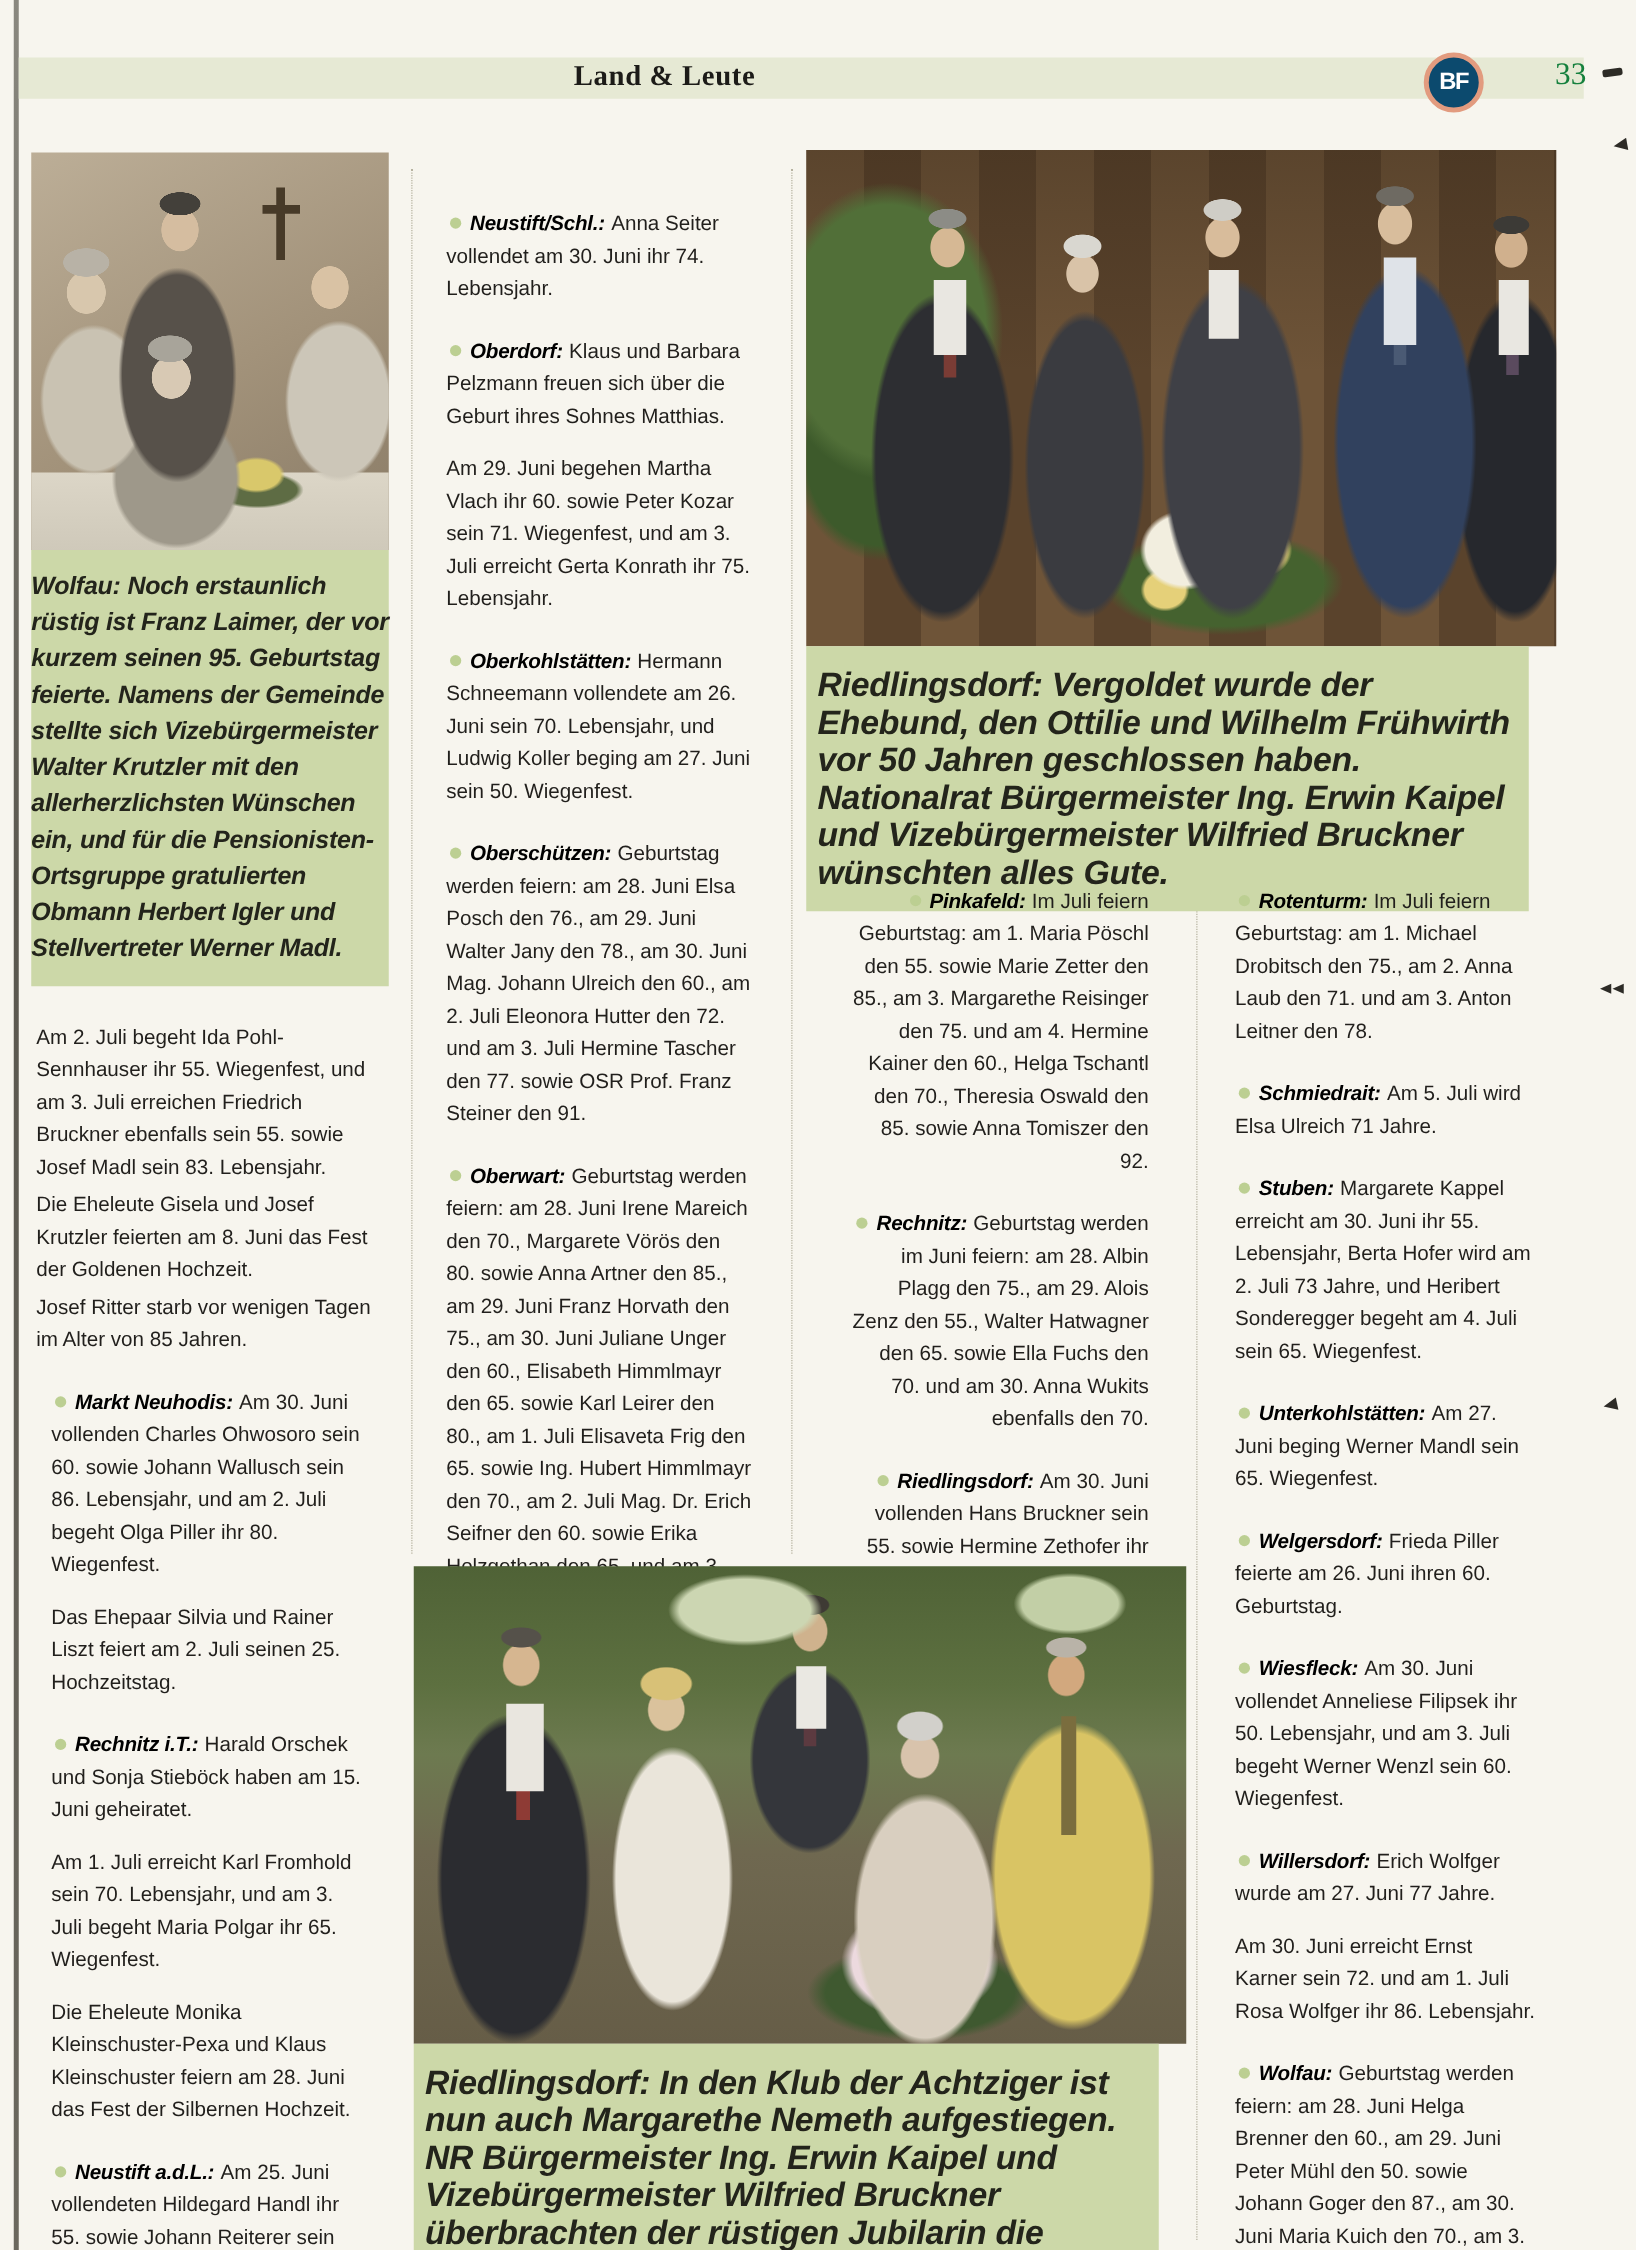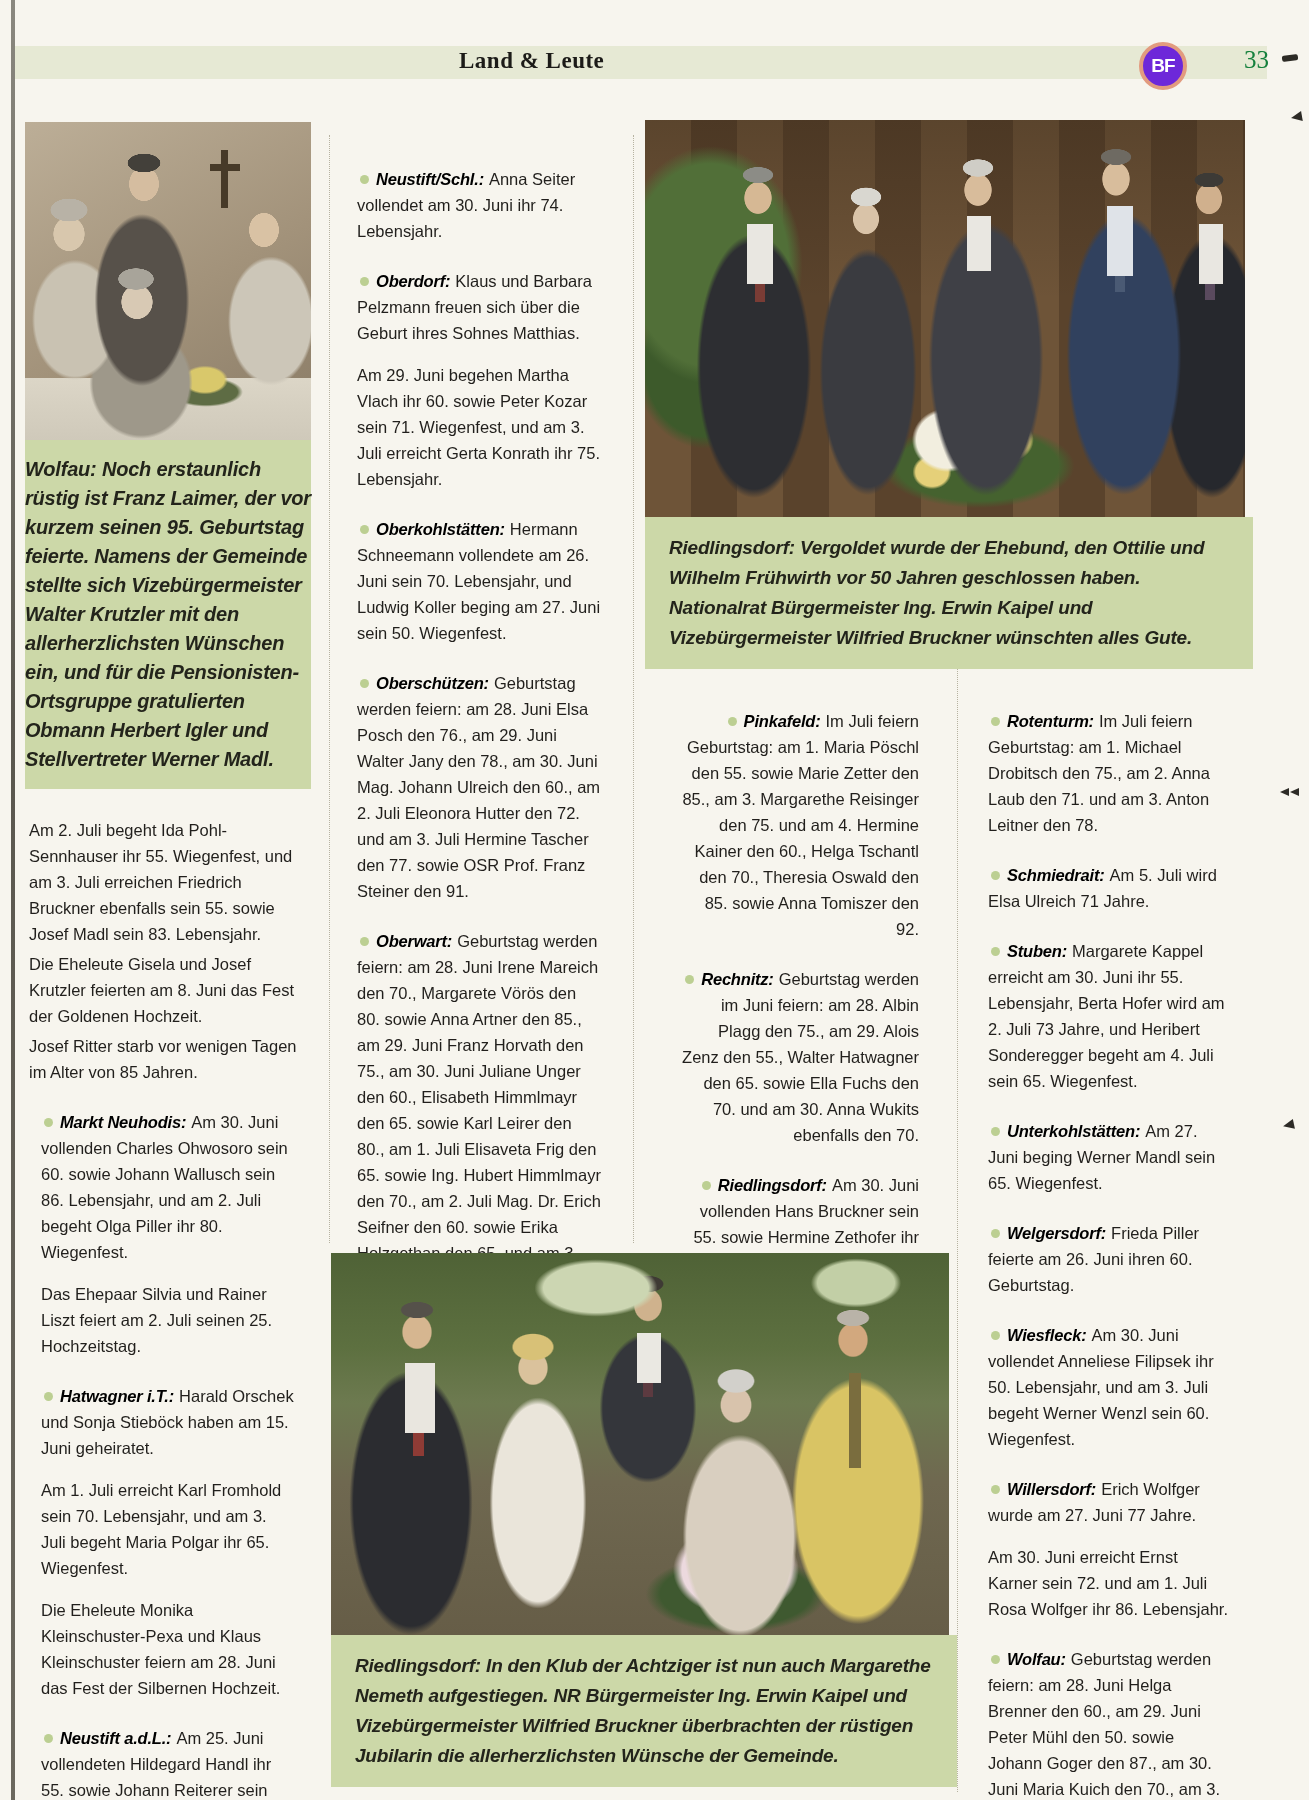--- a/index.html
+++ b/index.html
@@ -4,21 +4,21 @@
 <style>
   html,body{margin:0;padding:0;}
   body{width:1309px;height:1800px;background:#ffffff;font-family:"Liberation Sans",sans-serif;}
   .page{position:relative;width:1309px;height:1800px;background:#f7f5ee;overflow:hidden;}
   .scan-edge{position:absolute;left:11px;top:0;width:4px;height:1800px;
     background:linear-gradient(180deg,#8a887f,#5a574e 40%,#6b685e);}
   .header-band{position:absolute;left:15px;top:46px;width:1252px;height:33px;background:#e6e9d4;}
   .section-title{position:absolute;left:443px;top:48px;font-family:"Liberation Serif",serif;
     font-weight:bold;font-size:23px;color:#1c1b18;letter-spacing:.5px;margin-left:16px;}
   .bf-logo{position:absolute;left:1139px;top:42px;width:40px;height:40px;border-radius:50%;
-    background:#6d28d9;border:4px solid #e29b7f;color:#fff;display:flex;align-items:center;
+    background:#0c4a6e;border:4px solid #e29b7f;color:#fff;display:flex;align-items:center;
     justify-content:center;font-weight:bold;font-size:19px;letter-spacing:-1px;}
   .page-num{position:absolute;left:1216px;top:46px;font-family:"Liberation Serif",serif;
     font-weight:normal;font-size:25px;color:#15803d;margin-left:28px;}
   .mark{position:absolute;}
   .mark-dash{left:1282px;top:55px;width:16px;height:6px;background:#2d2b26;border-radius:2px;transform:rotate(-8deg);}
   .tri{width:0;height:0;border-top:5px solid transparent;border-bottom:5px solid transparent;border-right:11px solid #2d2b26;display:inline-block;}
   .mark-a1{left:1291px;top:108px;transform:rotate(-10deg);}
   .mark-a2{left:1280px;top:782px;}
   .mark-a2 .tri{border-right-width:9px;border-top-width:4px;border-bottom-width:4px;margin-right:1px;}
   .mark-a3{left:1283px;top:1116px;transform:rotate(-12deg);}
@@ -31,21 +31,21 @@
   .col p{margin:16px;}
   .entry{margin-top:24px;}
   .entry:first-child{margin-top:0;}
   .dot{display:inline-block;width:9px;height:9px;border-radius:50%;background:#bccf92;margin:0 7px 2px 3px;vertical-align:middle;}
   .etitle{font-style:italic;font-weight:800;letter-spacing:-.2px;margin-right:5px;color:#000;}
   .intro p{margin:4px;}
   .intro{margin-top:28px;}
 
   .caption-box{background:#ccd8a8;color:#23241b;font-style:italic;font-weight:800;}
   .caption-left{padding:15px 0;font-size:20px;line-height:29px;letter-spacing:-.2px;}
-  .caption-wide{position:absolute;padding:16px 24px;font-size:19px;line-height:30px;letter-spacing:-.2px;}
+  .caption-wide{position:absolute;padding:16px 9px;font-size:27px;line-height:30px;letter-spacing:-.2px;}
 
   .photo{background-repeat:no-repeat;}
   .photo1{width:286px;height:318px;
     background-image:
       linear-gradient(#473a28,#473a28),
       linear-gradient(#473a28,#473a28),
       radial-gradient(closest-side,#43403a 0 70%,transparent 72%),
       radial-gradient(closest-side,#d5bda0 0 70%,transparent 72%),
       radial-gradient(closest-side,#b8b2a6 0 70%,transparent 72%),
       radial-gradient(closest-side,#d8c7ad 0 70%,transparent 72%),
@@ -162,21 +162,21 @@
     <div class="intro">
       <p>Am 2. Juli begeht Ida Pohl-Sennhauser ihr 55. Wiegenfest, und am 3. Juli erreichen Friedrich Bruckner ebenfalls sein 55. sowie Josef Madl sein 83. Lebensjahr.</p>
       <p>Die Eheleute Gisela und Josef Krutzler feierten am 8. Juni das Fest der Goldenen Hochzeit.</p>
       <p>Josef Ritter starb vor wenigen Tagen im Alter von 85 Jahren.</p>
     </div>
     <div class="entry">
       <p><span class="dot"></span><b class="etitle">Markt Neuhodis:</b><span>Am 30. Juni vollenden Charles Ohwosoro sein 60. sowie Johann Wallusch sein 86. Lebensjahr, und am 2. Juli begeht Olga Piller ihr 80. Wiegenfest.</span></p>
       <p>Das Ehepaar Silvia und Rainer Liszt feiert am 2. Juli seinen 25. Hochzeitstag.</p>
     </div>
     <div class="entry">
-      <p><span class="dot"></span><b class="etitle">Hatwagner i.T.:</b><span>Harald Orschek und Sonja Stieböck haben am 15. Juni geheiratet.</span></p>
+      <p><span class="dot"></span><b class="etitle">Rechnitz i.T.:</b><span>Harald Orschek und Sonja Stieböck haben am 15. Juni geheiratet.</span></p>
       <p>Am 1. Juli erreicht Karl Fromhold sein 70. Lebensjahr, und am 3. Juli begeht Maria Polgar ihr 65. Wiegenfest.</p>
       <p>Die Eheleute Monika Kleinschuster-Pexa und Klaus Kleinschuster feiern am 28. Juni das Fest der Silbernen Hochzeit.</p>
     </div>
     <div class="entry">
       <p><span class="dot"></span><b class="etitle">Neustift a.d.L.:</b><span>Am 25. Juni vollendeten Hildegard Handl ihr 55. sowie Johann Reiterer sein 83. Lebensjahr.</span></p>
       <p>Maria Lind begeht am 28. Juni ihr 83. Wiegenfest.</p>
     </div>
   </div>
 
   <div class="col col-middle">

